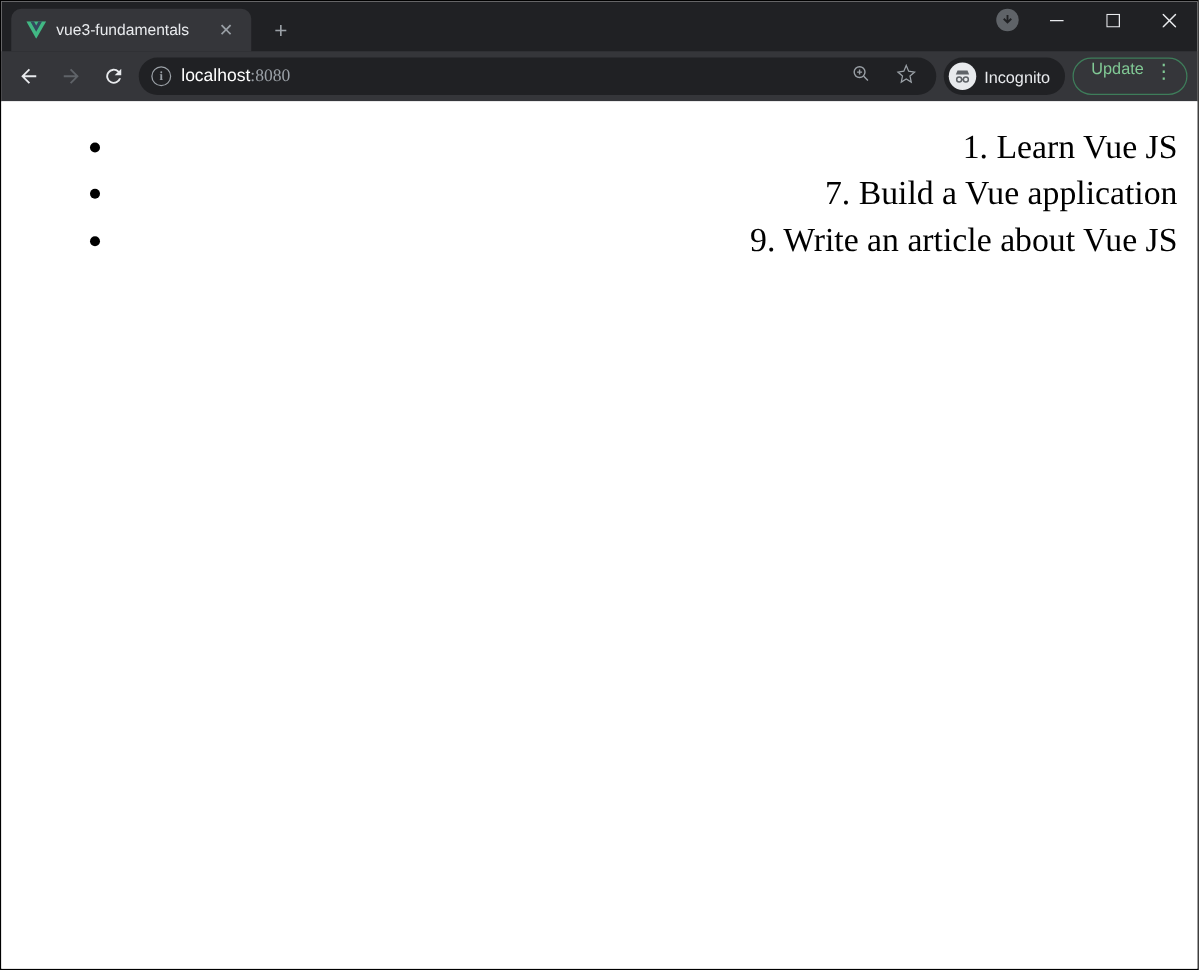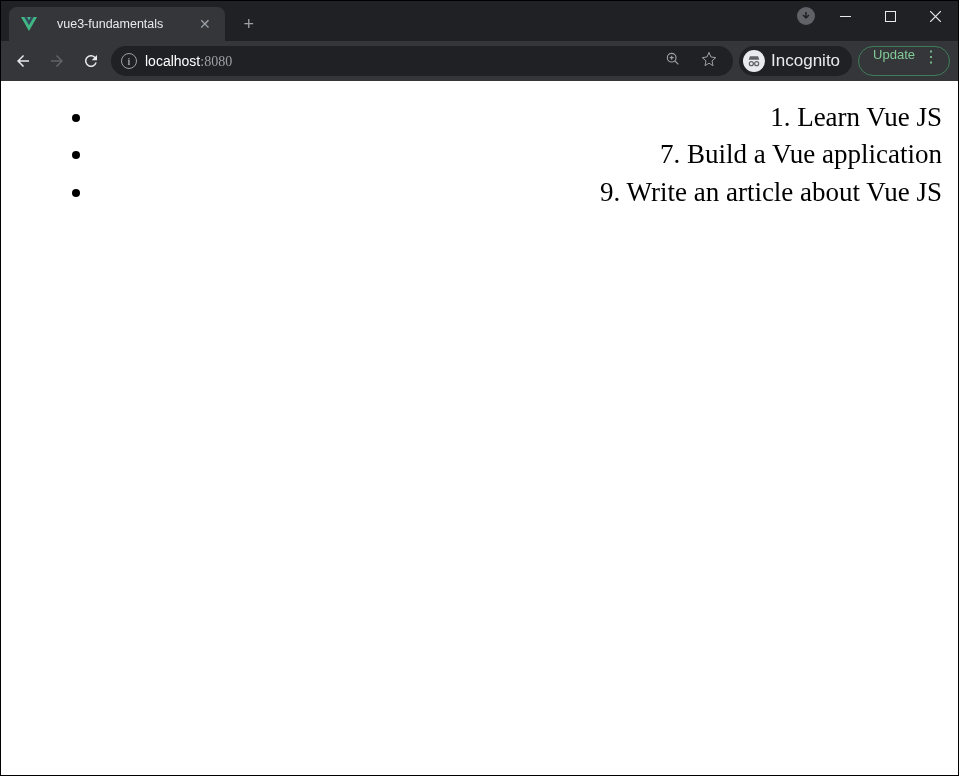--- a/index.html
+++ b/index.html
@@ -24,21 +24,21 @@
     }
     .tab {
       display: flex;
       align-items: center;
       background: #35363a;
       height: 34px;
       margin-left: 8px;
       padding: 0 12px;
       border-top-left-radius: 8px;
       border-top-right-radius: 8px;
-      gap: 20px;
+      gap: 8px;
     }
     .vue-icon {
       width: 16px;
       height: 14px;
       position: relative;
     }
     .vue-icon svg { display: block; }
     .tab-title {
       font-size: 12.5px;
       color: #e8eaed;
@@ -139,21 +139,21 @@
       padding: 0 6px;
     }
     .incognito-badge {
       display: flex;
       align-items: center;
       gap: 6px;
       background: #202124;
       border-radius: 15px;
       height: 30px;
       padding: 0 12px 0 4px;
-      font-size: 17px;
+      font-size: 13px;
       color: #e8eaed;
     }
     .incog-icon {
       width: 22px;
       height: 22px;
       border-radius: 50%;
       background: #e8eaed;
       display: flex;
       align-items: center;
       justify-content: center;

